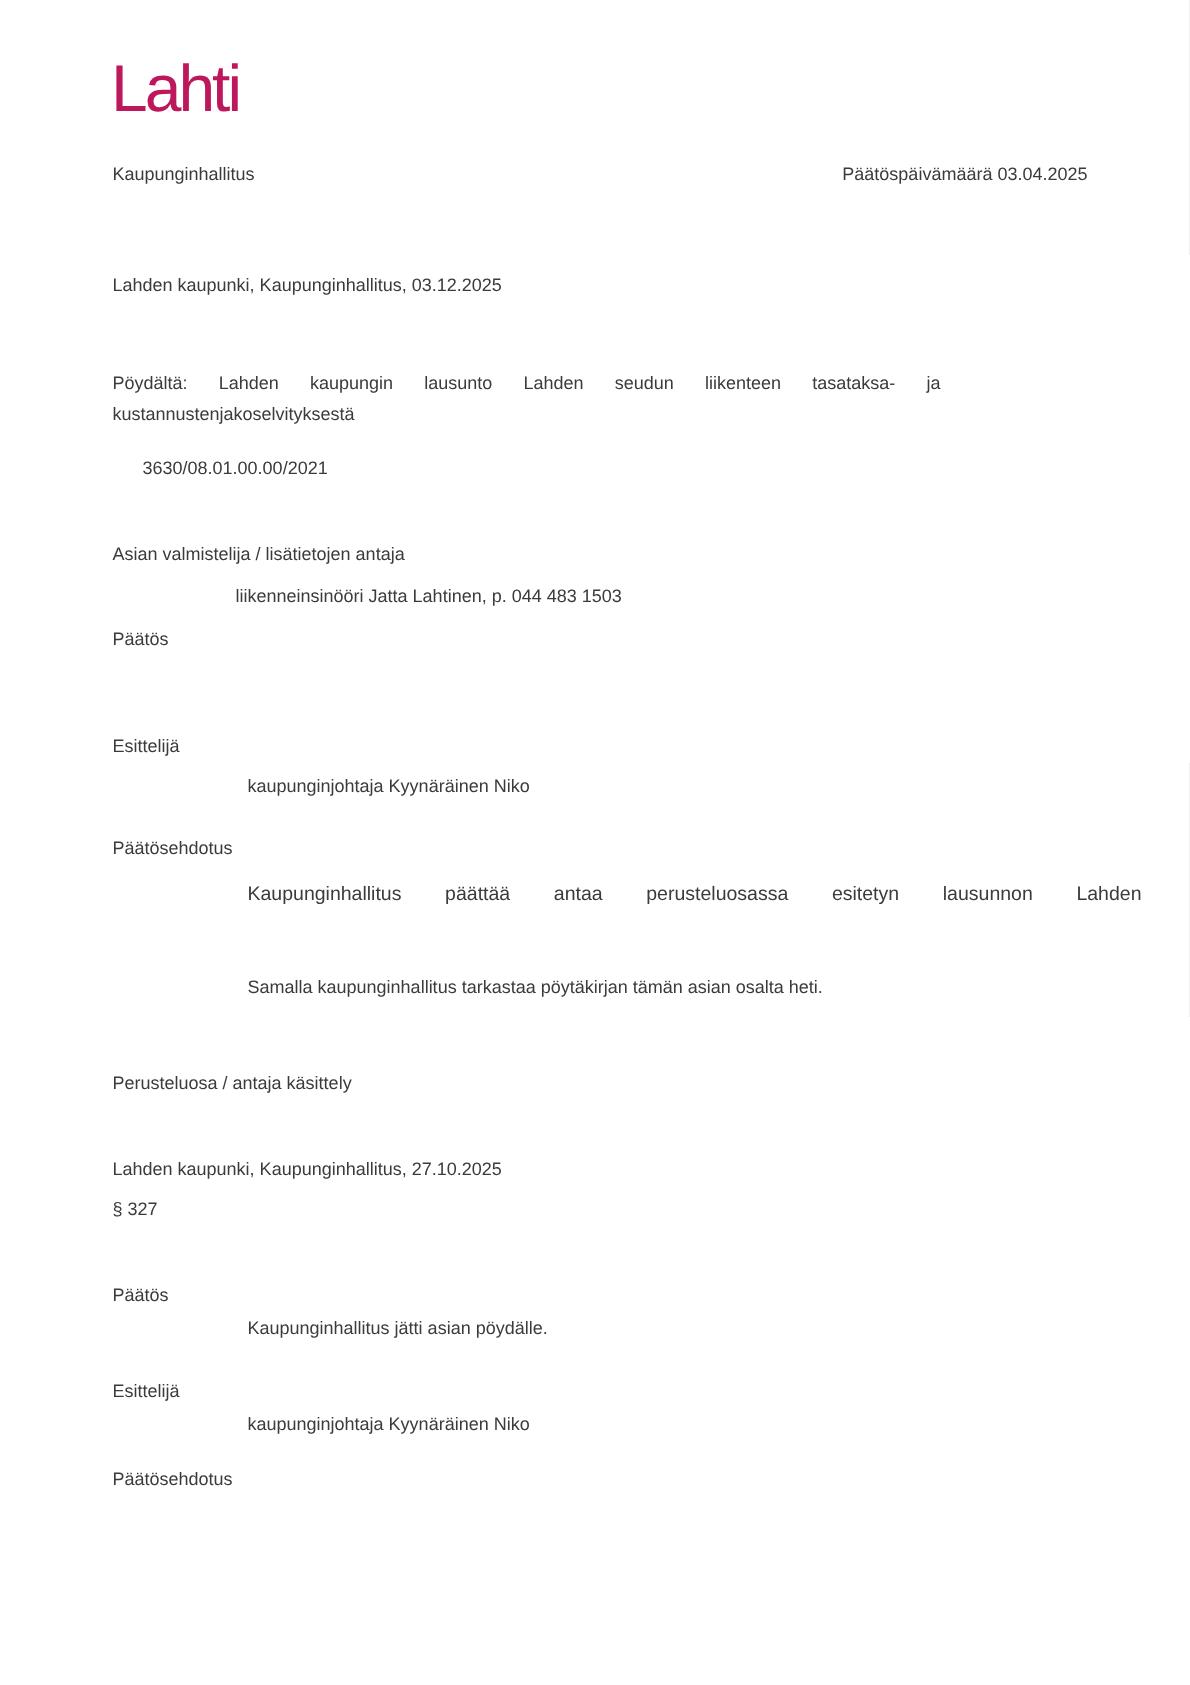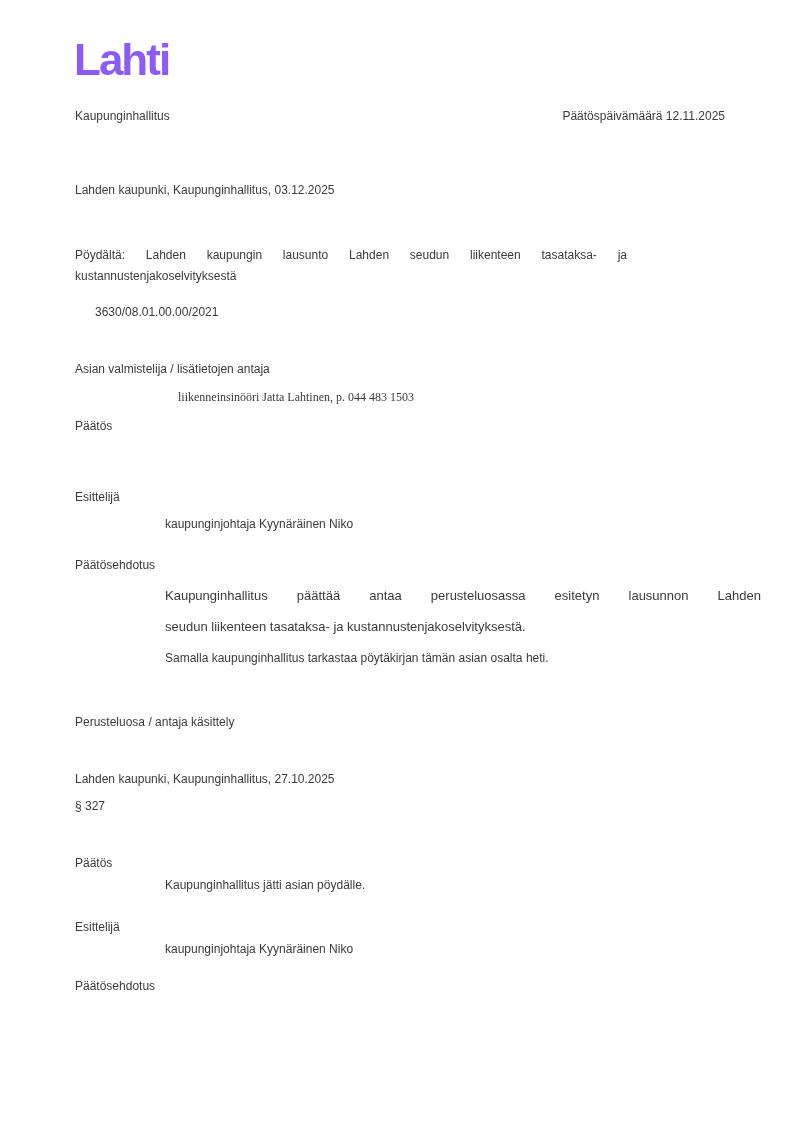--- a/index.html
+++ b/index.html
@@ -19,23 +19,23 @@
     line-height: 20px;
     white-space: pre-wrap;
   }
   
   .logo {
     position: absolute;
     top: 38px;
     left: 74px;
     font-size: 44px;
     line-height: 44px;
-    font-weight: bold;
+    font-weight: normal;
     letter-spacing: -2px;
-    color: #8b5cf6;
+    color: #be185d;
   }
   
   .hdr-org  { top: 106px; left: 75px; }
   .hdr-date { top: 106px; right: 68px; text-align: right; }
   
   .meeting-ref { top: 180px; left: 75px; }
   
   .title-block {
     position: absolute;
     top: 245px;
@@ -45,21 +45,21 @@
     line-height: 21px;
   }
   .jline {
     text-align: justify;
     text-align-last: justify;
     white-space: normal;
   }
   .case-number { top: 302px; left: 75px; margin-left: 20px; }
   
   .preparer-label   { top: 359px; left: 75px; }
-  .preparer-value   { top: 387px; left: 178px; font-family: Liberation Serif, serif; }
+  .preparer-value   { top: 387px; left: 157px; }
   .decision-label   { top: 416px; left: 75px; }
   .presenter-label  { top: 487px; left: 75px; }
   .presenter-value  { top: 514px; left: 165px; }
   .proposal-label   { top: 555px; left: 75px; }
   
   .proposal-block {
     position: absolute;
     top: 580px;
     left: 165px;
     width: 596px;
@@ -78,21 +78,21 @@
 </style>
 </head>
 <body>
 
 <div class="page">
 
   <div class="logo">Lahti</div>
 
   <div class="t hdr-org">Kaupunginhallitus</div>
 
-  <div class="t hdr-date">Päätöspäivämäärä 12.11.2025</div>
+  <div class="t hdr-date">Päätöspäivämäärä 03.04.2025</div>
 
   <div class="t meeting-ref">Lahden kaupunki, Kaupunginhallitus, 03.12.2025</div>
 
   <div class="title-block">
     <div class="jline">Pöydältä: Lahden kaupungin lausunto Lahden seudun liikenteen tasataksa- ja</div>
     <div>kustannustenjakoselvityksestä</div>
   </div>
 
   <div class="t case-number">3630/08.01.00.00/2021</div>
 
@@ -103,21 +103,20 @@
   <div class="t decision-label">Päätös</div>
 
   <div class="t presenter-label">Esittelijä</div>
 
   <div class="t presenter-value">kaupunginjohtaja Kyynäräinen Niko</div>
 
   <div class="t proposal-label">Päätösehdotus</div>
 
   <div class="proposal-block">
     <div class="jline">Kaupunginhallitus päättää antaa perusteluosassa esitetyn lausunnon Lahden</div>
-    <div>seudun liikenteen tasataksa- ja kustannustenjakoselvityksestä.</div>
   </div>
 
   <div class="t proposal-addendum">Samalla kaupunginhallitus tarkastaa pöytäkirjan tämän asian osalta heti.</div>
 
   <div class="t rationale-label">Perusteluosa / antaja käsittely</div>
 
   <div class="t prev-meeting-ref">Lahden kaupunki, Kaupunginhallitus, 27.10.2025</div>
 
   <div class="t section-number">§ 327</div>
 

